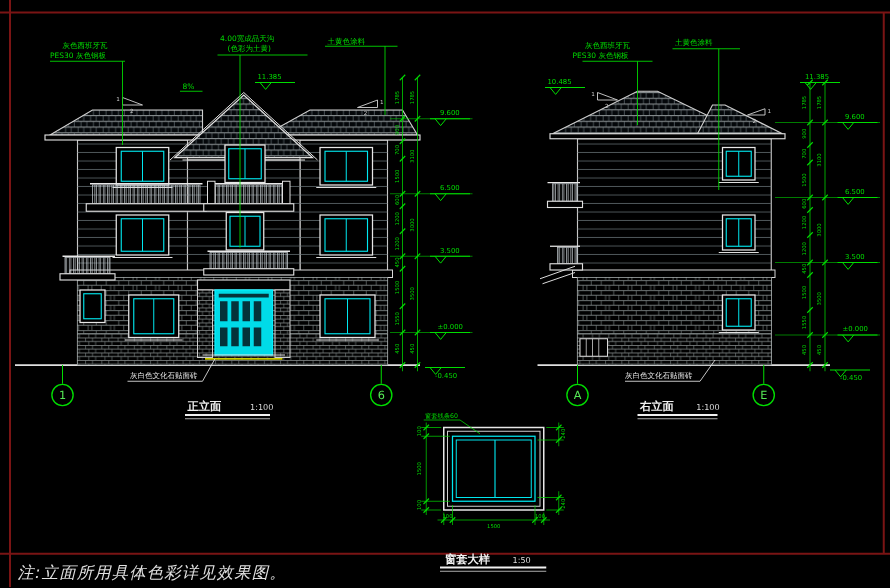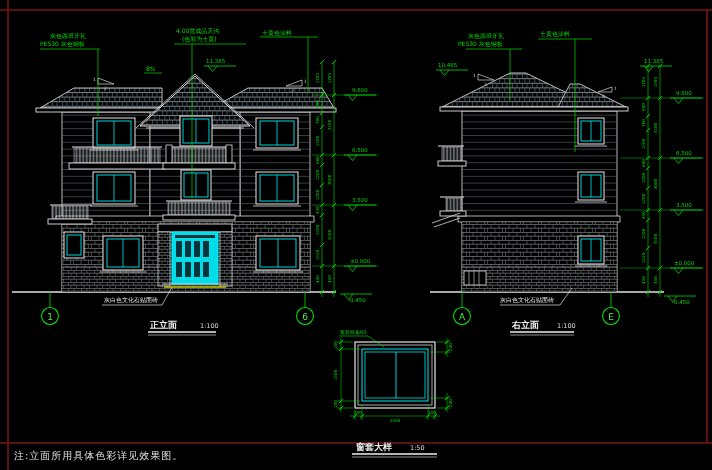--- a/index.html
+++ b/index.html
@@ -8,21 +8,21 @@
   svg{position:absolute;left:0;top:0;}
   svg text{font-family:"DejaVu Sans",sans-serif;}
   .ann{font-size:6px;fill:#00dd00;}
   .ann-w{font-size:6px;fill:#e6e6e6;}
   .lvl{font-size:5.5px;fill:#00dd00;}
   .dim{font-size:4.2px;fill:#00dd00;text-anchor:middle;}
   .ttl{font-size:9px;fill:#f0f0f0;font-weight:bold;}
   .ttl-scale{font-size:6.5px;fill:#dcdcdc;}
   .bub{font-size:9px;fill:#55e855;text-anchor:middle;}
   .slp{font-size:4.5px;fill:#cccccc;}
-  .note{position:absolute;left:14px;top:449px;color:#e0e0e0;font-size:10px;letter-spacing:1px;}
+  .note{position:absolute;left:14px;top:449px;color:#e0e0e0;font-size:13px;letter-spacing:1px;font-style:italic;}
 </style>
 </head>
 <body>
 
 <div class="canvas">
 <svg width="712" height="470" viewBox="0 0 712 470">
   <defs>
     <pattern id="tiles" width="10" height="9.2" patternUnits="userSpaceOnUse">
       <rect width="10" height="9.2" fill="#04070a"></rect>
       <path d="M0 0.5 H10 M0 5.1 H10" stroke="#c3cacd" stroke-width="0.6"></path>

